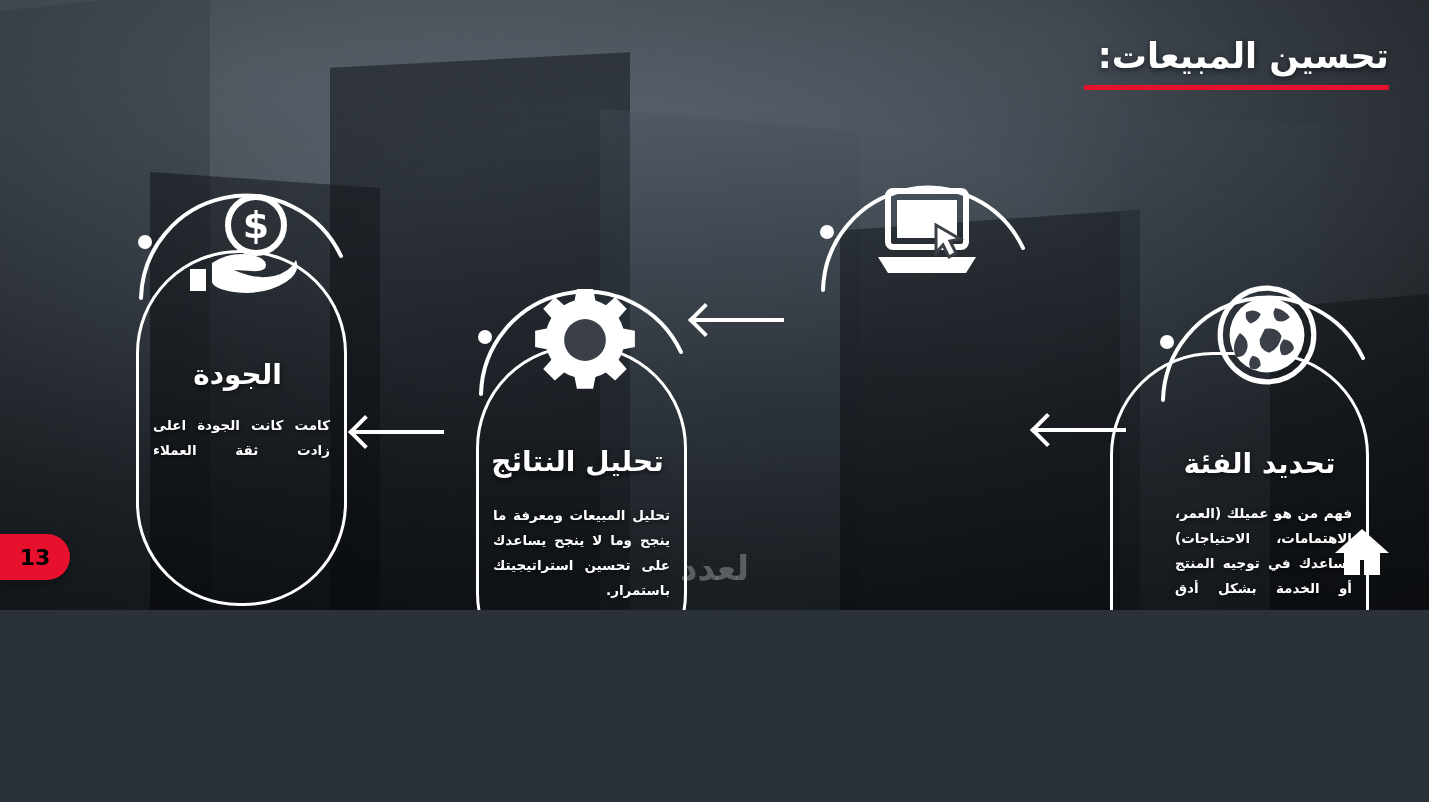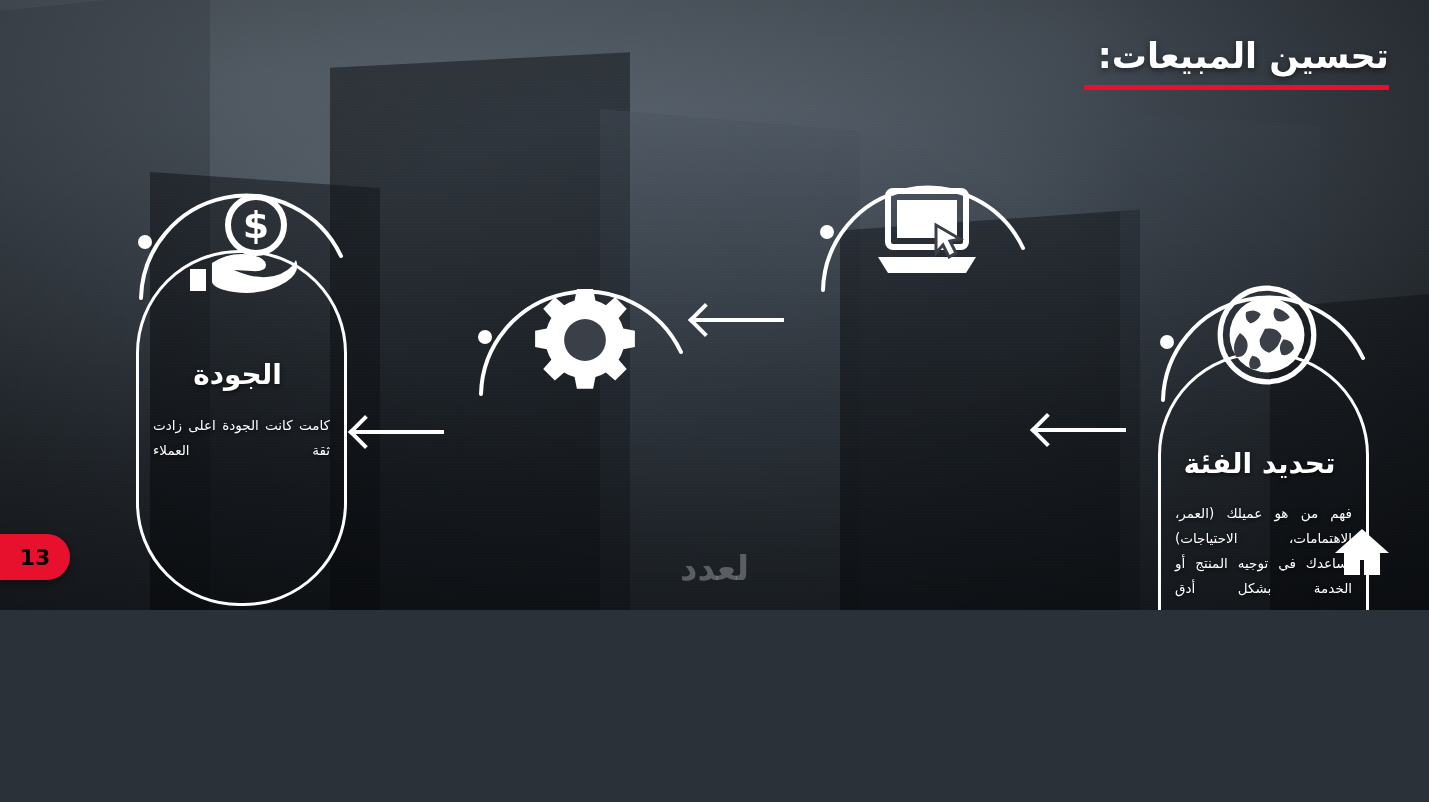--- a/index.html
+++ b/index.html
@@ -32,21 +32,21 @@
 
   
   .card{position:absolute;width:205px;border:3px solid #fff;border-radius:103px;}
   .card .inner{position:relative;height:100%;}
   .c-head{
     position:absolute;left:0;right:8px;color:#fff;font-weight:bold;text-align:center;
     font-size:28px;text-shadow:0 2px 5px rgba(0,0,0,.6);
   }
   .c-body{
     position:absolute;left:14px;right:14px;color:#fff;font-size:13.5px;line-height:1.85;
-    font-weight:normal;text-align:justify;text-align-last:justify;
+    font-weight:bold;text-align:justify;text-align-last:justify;
     text-shadow:0 1px 4px rgba(0,0,0,.6);
   }
   .icon-box{position:absolute;left:0;right:0;display:flex;justify-content:center;align-items:center;}
 
   
   .arc{position:absolute;}
   .dot{position:absolute;width:14px;height:14px;border-radius:50%;background:#fff;}
 
   
   .arrow{position:absolute;height:4px;background:#fff;}
@@ -83,21 +83,21 @@
   <div class="bldl" style="left:1120px;top:120px;width:200px;height:700px;transform:skewY(3deg);"></div>
   <div class="bld" style="left:1270px;top:300px;width:180px;height:520px;transform:skewY(-5deg);"></div>
   <div class="grain"></div>
   <div class="vign"></div>
 
   <div id="title-wrap">
     <div class="t">تحسين المبيعات:</div>
     <div class="rule"></div>
   </div>
 
-  <div class="card" style="right:60px;top:352px;height:360px;">
+  <div class="card" style="right:60px;top:352px;height:360px;padding-left:48px;">
     <div class="inner">
       <div class="c-head" style="top:92px;">تحديد الفئة</div>
       <div class="c-body" style="top:146px;">فهم من هو عميلك (العمر، الاهتمامات، الاحتياجات) يساعدك في توجيه المنتج أو الخدمة بشكل أدق</div>
     </div>
   </div>
 
   <svg class="arc" style="right:48px;top:250px;width:230px;height:200px;" viewBox="0 0 230 200">
     <path d="M12 150 A105 105 0 0 1 212 108" fill="none" stroke="#ffffff" stroke-width="4" stroke-linecap="round"></path>
   </svg>
   <div class="dot" style="right:255px;top:335px;"></div>
@@ -121,20 +121,26 @@
     <svg width="126" height="100" viewBox="0 0 126 100">
       <rect x="24" y="8" width="78" height="56" rx="5" fill="none" stroke="#fff" stroke-width="6"></rect>
       <rect x="33" y="17" width="60" height="38" fill="#fff"></rect>
       <path d="M14 74 h98 l-10 16 h-78 z" fill="#fff"></path>
       <path d="M72 42 l0 28 l7 -8 l6 12 l7 -4 l-6 -12 l10 -2 z" fill="#fff" stroke="#3b4048" stroke-width="3"></path>
     </svg>
   </div>
 
   <div class="arrow" style="right:645px;top:318px;width:90px;"></div>
 
+  <div class="card" style="right:742px;top:345px;height:345px;">
+    <div class="inner">
+      <div class="c-head" style="top:97px;">تحليل النتائج</div>
+      <div class="c-body" style="top:155px;">تحليل المبيعات ومعرفة ما ينجح وما لا ينجح يساعدك على تحسين استراتيجيتك باستمرار.</div>
+    </div>
+  </div>
   <svg class="arc" style="right:730px;top:244px;width:230px;height:200px;" viewBox="0 0 230 200">
     <path d="M12 150 A105 105 0 0 1 212 108" fill="none" stroke="#ffffff" stroke-width="4" stroke-linecap="round"></path>
   </svg>
   <div class="dot" style="right:937px;top:330px;"></div>
   <div class="icon-box" style="right:742px;top:282px;width:205px;height:115px;">
     <svg width="116" height="116" viewBox="0 0 100 100">
       <path d="M50 6 l7 0 2 10 a36 36 0 0 1 9 4 l8-7 5 5 5 5 -7 8 a36 36 0 0 1 4 9 l10 2 0 7 0 7 -10 2
                a36 36 0 0 1 -4 9 l7 8 -5 5 -5 5 -8-7 a36 36 0 0 1 -9 4 l-2 10 -7 0 -7 0 -2-10
                a36 36 0 0 1 -9-4 l-8 7 -5-5 -5-5 7-8 a36 36 0 0 1 -4-9 l-10-2 0-7 0-7 10-2
                a36 36 0 0 1 4-9 l-7-8 5-5 5-5 8 7 a36 36 0 0 1 9-4 l2-10 z" fill="#fff"></path>

